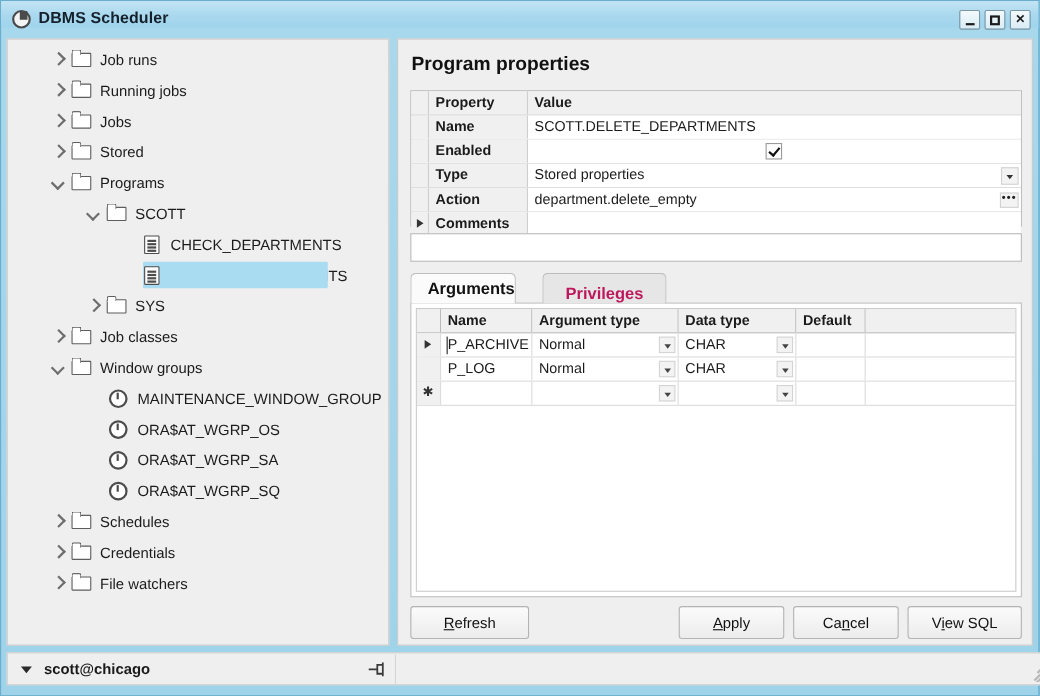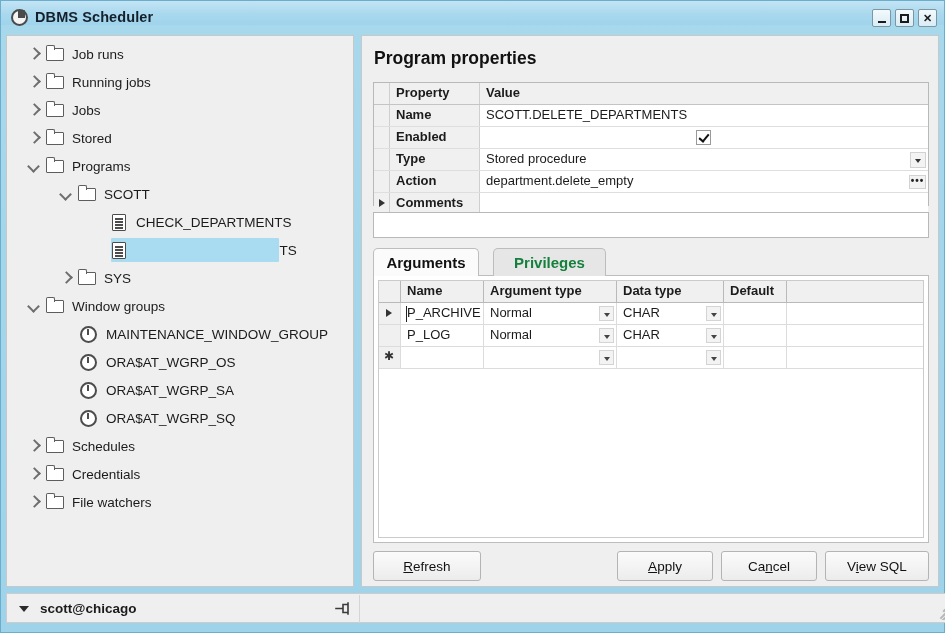--- a/index.html
+++ b/index.html
@@ -51,21 +51,21 @@
   
   .client{
     position:absolute;left:5px;top:34px;width:933px;height:552px;
   }
   
   .treepanel{
     position:absolute;left:0;top:0;width:348px;height:552px;
     background:#efefef;border:1px solid #c8c8c8;box-sizing:border-box;
     overflow:hidden;
   }
-  .tree{position:absolute;left:0;top:4px;width:278px;}
+  .tree{position:absolute;left:0;top:4px;width:278px;padding-left:19px;}
   .trow{
     position:relative;height:28px;display:flex;align-items:center;
     cursor:default;white-space:nowrap;
   }
   .trow .lbl{font-size:13.5px;color:#1b1b1b;padding-left:5px;}
   .trow.sel .selbg{
     position:absolute;top:2px;height:24px;background:#a9dcf0;
     border-radius:1px;
   }
   .chev{
@@ -184,21 +184,21 @@
   .tabstrip{
     position:absolute;left:11px;top:212px;width:556px;height:28px;
   }
   .tab{
     position:absolute;top:0;height:28px;box-sizing:border-box;
     border:1px solid #bdbdbd;border-bottom:none;border-radius:5px 5px 0 0;
     display:flex;align-items:center;justify-content:center;
     font-size:15px;font-weight:bold;cursor:pointer;
   }
   .tab.active{background:#fbfbfb;color:#111;z-index:2;}
-  .tab.inactive{background:#e6e6e6;color:#15803d;z-index:1;}
+  .tab.inactive{background:#e6e6e6;color:#be185d;z-index:1;align-items:flex-end;}
   .tabbody{
     position:absolute;left:11px;top:239px;width:556px;height:268px;
     background:#fff;border:1px solid #bdbdbd;box-sizing:border-box;
   }
   
   .argwrap{
     position:absolute;left:4px;top:4px;width:546px;height:258px;
     background:#fff;border:1px solid #cbcbcb;box-sizing:border-box;overflow:hidden;
   }
   .arow{display:flex;height:22px;box-sizing:border-box;border-bottom:1px solid #dcdcdc;font-size:13px;}
@@ -339,20 +339,26 @@
             <span class="lbl">DELETE_DEPARTMENTS</span>
           </div>
           <div class="trow">
             <div style="width:50px;flex:0 0 50px;"></div>
             <div class="chev"></div>
             <div class="folder"></div>
             <span class="lbl">SYS</span>
           </div>
           <div class="trow">
             <div style="width:18px;flex:0 0 18px;"></div>
+            <div class="chev"></div>
+            <div class="folder"></div>
+            <span class="lbl">Job classes</span>
+          </div>
+          <div class="trow">
+            <div style="width:18px;flex:0 0 18px;"></div>
             <div class="chev down"></div>
             <div class="folder"></div>
             <span class="lbl">Window groups</span>
           </div>
           <div class="trow">
             <div style="width:50px;flex:0 0 50px;"></div>
             <div class="chev blank"></div>
             <div class="clockicon"></div>
             <span class="lbl">MAINTENANCE_WINDOW_GROUP</span>
           </div>
@@ -412,37 +418,37 @@
           <div class="prow">
             <div class="pind"></div>
             <div class="pkey">Enabled</div>
             <div class="pval">
               <div class="chk"></div>
             </div>
           </div>
           <div class="prow">
             <div class="pind"></div>
             <div class="pkey">Type</div>
-            <div class="pval"><span>Stored procedure</span><div class="ddbtn"></div></div>
+            <div class="pval"><span>Stored properties</span><div class="ddbtn"></div></div>
           </div>
           <div class="prow">
             <div class="pind"></div>
             <div class="pkey">Action</div>
             <div class="pval"><span>department.delete_empty</span><div class="elbtn">•••</div></div>
           </div>
           <div class="prow">
             <div class="pind marker"></div>
             <div class="pkey">Comments</div>
             <div class="pval"><span class=""></span></div>
           </div>
         </div>
       <div class="propfoot"></div>
 
       <div class="tabstrip" id="tabstrip">
-          <div class="tab active" style="left: 0px; width: 106px;">
+          <div class="tab active" style="left: 0px; width: 96px; justify-content: flex-end;">
             <span>Arguments</span>
           </div>
           <div class="tab inactive" style="left: 120px; width: 113px;">
             <span>Privileges</span>
           </div>
         </div>
       <div class="tabbody">
         <div class="argwrap" id="arggrid">
             <div class="arow hdr">
               <div class="acell c-ind"></div>

